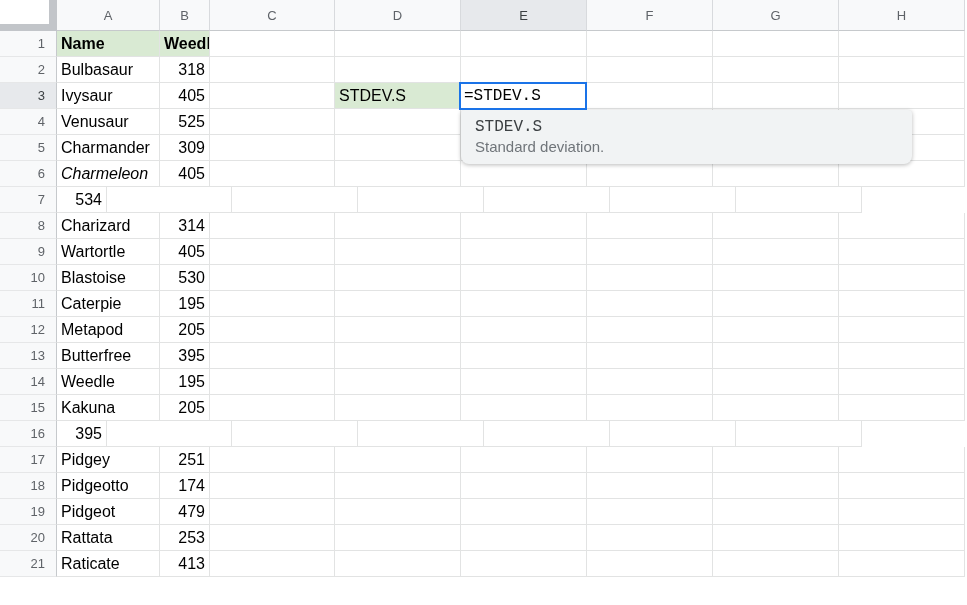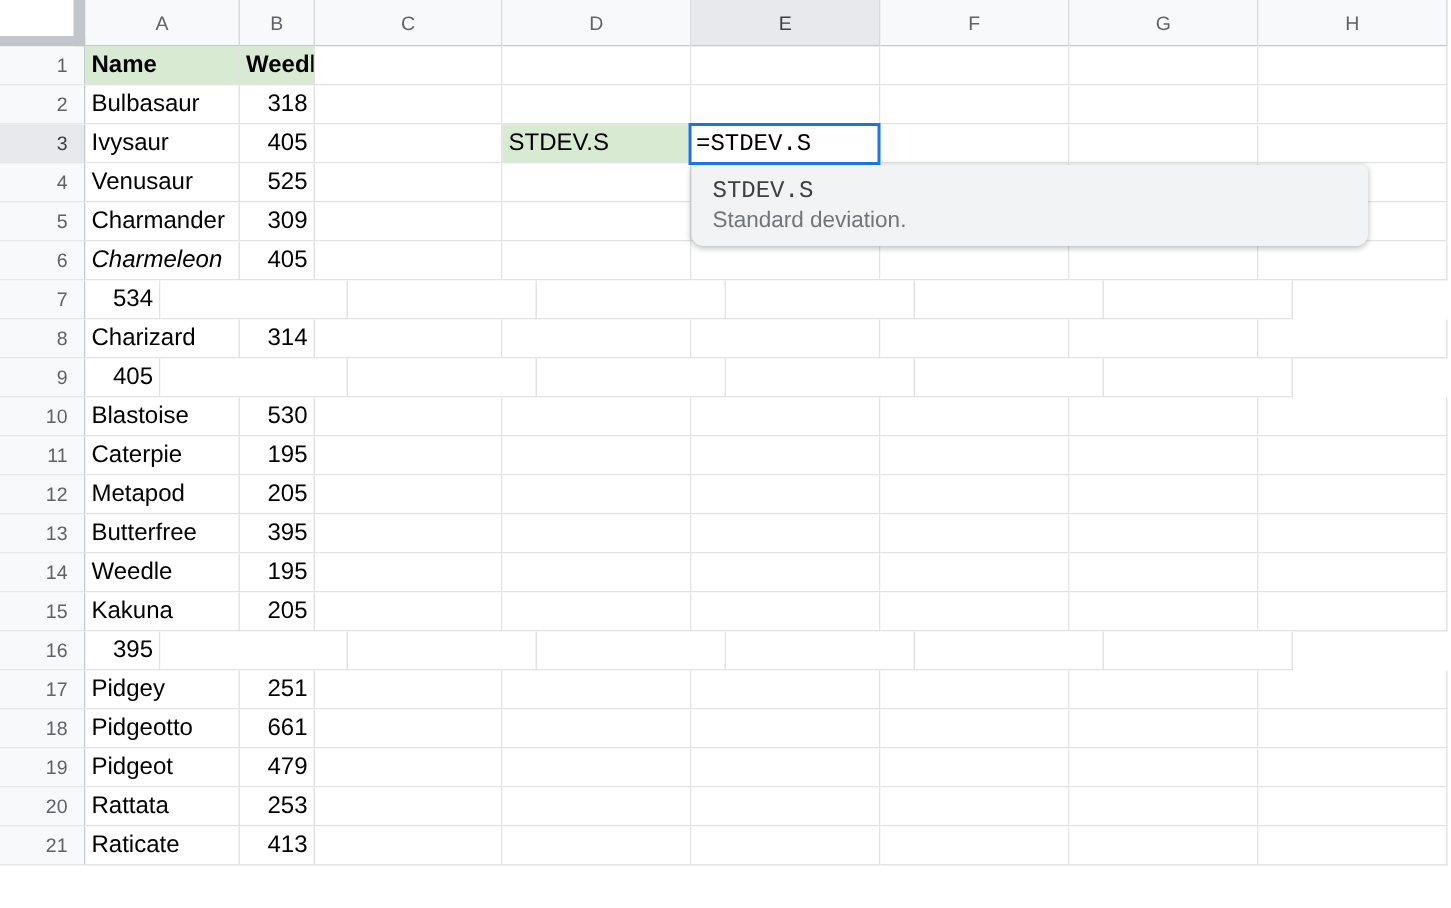--- a/index.html
+++ b/index.html
@@ -163,20 +163,21 @@
         <div class="cell num" style="width: 50px;">314</div>
         <div class="cell" style="width: 125px;"></div>
         <div class="cell" style="width: 126px;"></div>
         <div class="cell" style="width: 126px;"></div>
         <div class="cell" style="width: 126px;"></div>
         <div class="cell" style="width: 126px;"></div>
         <div class="cell" style="width: 126px;"></div>
       </div>
       <div class="sheet-row">
         <div class="row-header">9</div>
+        <div class="cell" style="width: 103px;">Wartortle</div>
         <div class="cell num" style="width: 50px;">405</div>
         <div class="cell" style="width: 125px;"></div>
         <div class="cell" style="width: 126px;"></div>
         <div class="cell" style="width: 126px;"></div>
         <div class="cell" style="width: 126px;"></div>
         <div class="cell" style="width: 126px;"></div>
         <div class="cell" style="width: 126px;"></div>
       </div>
       <div class="sheet-row">
         <div class="row-header">10</div>
@@ -261,21 +262,21 @@
         <div class="cell" style="width: 125px;"></div>
         <div class="cell" style="width: 126px;"></div>
         <div class="cell" style="width: 126px;"></div>
         <div class="cell" style="width: 126px;"></div>
         <div class="cell" style="width: 126px;"></div>
         <div class="cell" style="width: 126px;"></div>
       </div>
       <div class="sheet-row">
         <div class="row-header">18</div>
         <div class="cell" style="width: 103px;">Pidgeotto</div>
-        <div class="cell num" style="width: 50px;">661</div>
+        <div class="cell num" style="width: 50px;">174</div>
         <div class="cell" style="width: 125px;"></div>
         <div class="cell" style="width: 126px;"></div>
         <div class="cell" style="width: 126px;"></div>
         <div class="cell" style="width: 126px;"></div>
         <div class="cell" style="width: 126px;"></div>
         <div class="cell" style="width: 126px;"></div>
       </div>
       <div class="sheet-row">
         <div class="row-header">19</div>
         <div class="cell" style="width: 103px;">Pidgeot</div>

